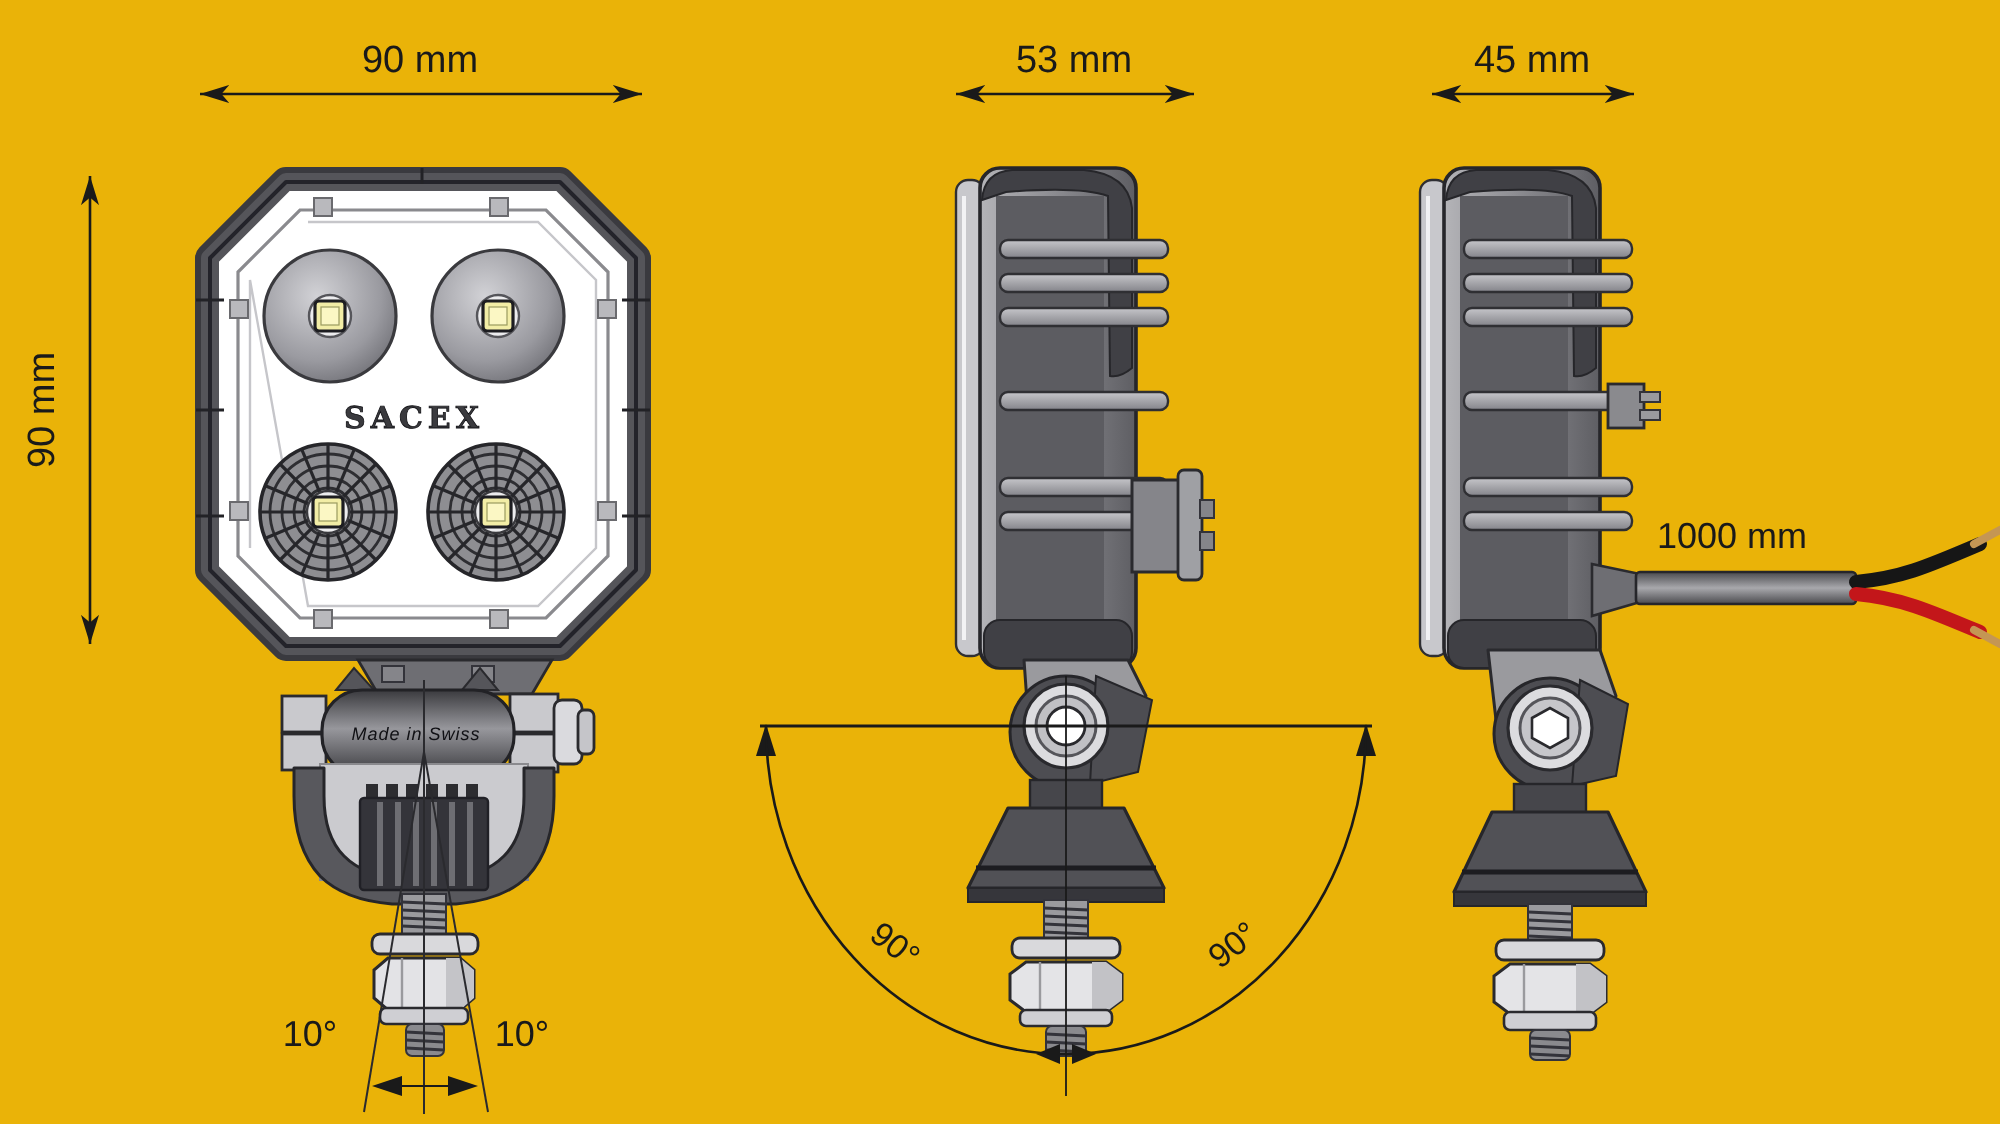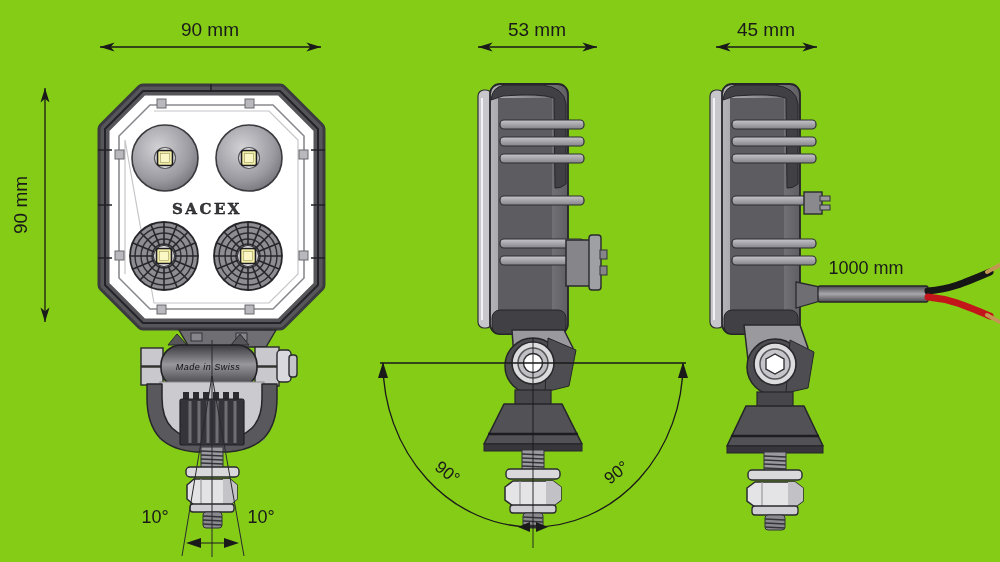--- a/index.html
+++ b/index.html
@@ -1,16 +1,16 @@
 <!DOCTYPE html>
 <html><head>
 <meta charset="utf-8">
 <style>
   html,body{margin:0;padding:0;background:#ffffff;}
-  .canvas{position:relative;width:1000px;height:562px;background:#84cc16;overflow:hidden;
+  .canvas{position:relative;width:1000px;height:562px;background:#eab308;overflow:hidden;
           font-family:"Liberation Sans", sans-serif;}
   svg{position:absolute;left:0;top:0;}
   text{font-family:"Liberation Sans", sans-serif;fill:#1a1a1a;}
   .dim{font-size:19px;}
   .angle{font-size:17px;}
   .angle-big{font-size:18px;}
   .brand{font-family:"DejaVu Serif", serif;font-weight:bold;font-size:15px;letter-spacing:2.5px;
          fill:#3a3a3e;stroke:#101014;stroke-width:.4px;}
   .madein{font-size:9px;font-style:italic;fill:#101014;letter-spacing:.5px;}
   .cable-dim{font-size:18px;}

